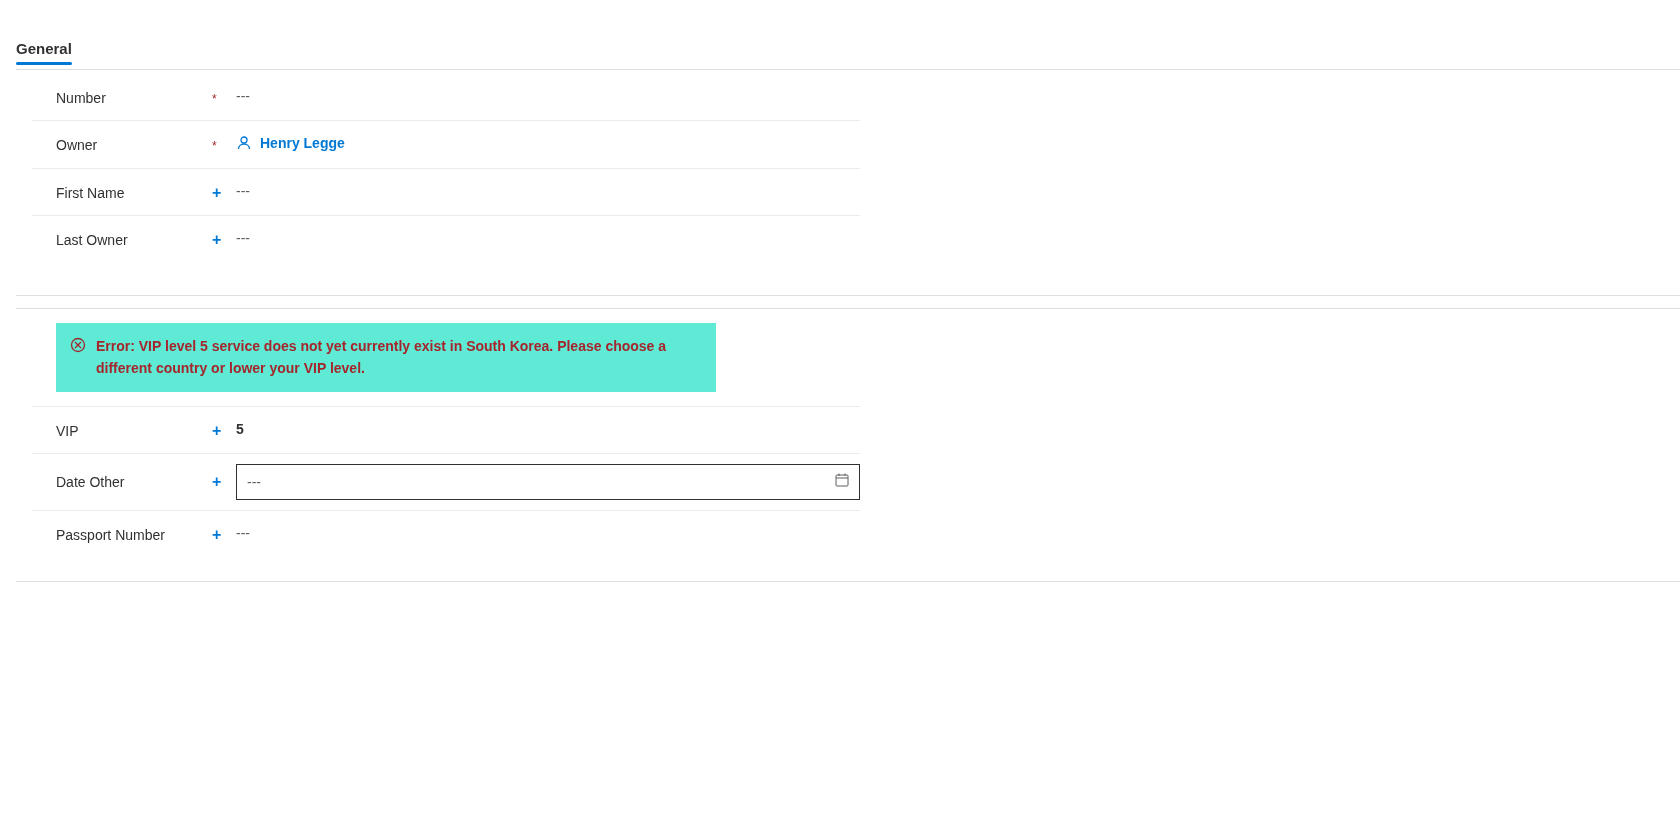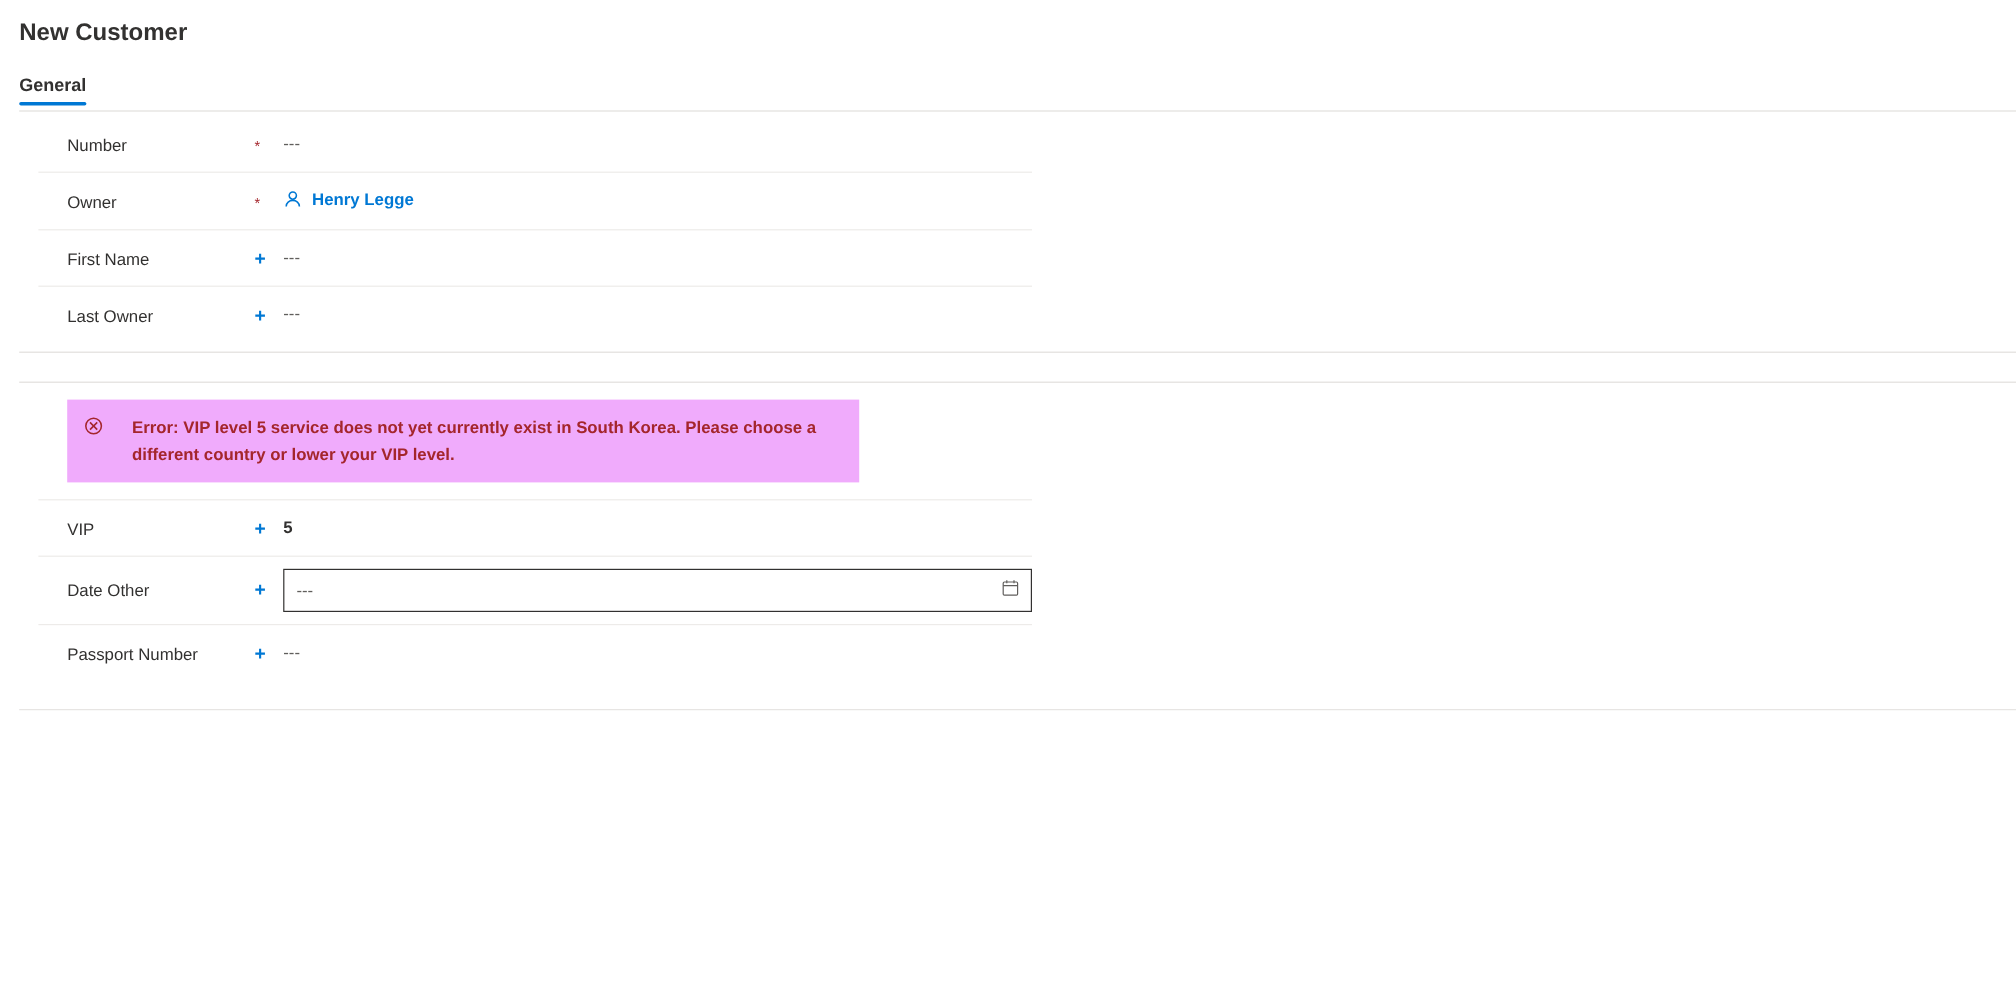--- a/index.html
+++ b/index.html
@@ -59,22 +59,22 @@
       right: 0;
       bottom: 0;
       height: 3px;
       background: #0078d4;
       border-radius: 2px;
     }
     .section {
       border: 1px solid #e1dfdd;
       border-left: none;
       border-right: none;
-      margin-bottom: 24px;
-      padding-bottom: 8px;
+      margin-bottom: 12px;
+      padding-bottom: 33px;
       padding-top: 4px;
     }
     .section:first-of-type {
       border-top: 1px solid #e1dfdd;
     }
     .section-title {
       font-size: 16px;
       font-weight: 400;
       color: #323130;
       padding: 16px 0 10px 16px;
@@ -137,25 +137,25 @@
       width: 16px;
       height: 16px;
     }
     .error-value {
       color: #a4262c;
       font-weight: 400;
       margin-bottom: 10px;
       padding-left: 2px;
     }
     .error-box {
-      background: #f0abfc;
+      background: #5eead4;
       padding: 12px 14px;
       display: flex;
       align-items: flex-start;
-      gap: 24px;
+      gap: 10px;
       max-width: 660px;
     }
     .error-box svg {
       width: 16px;
       height: 16px;
       flex-shrink: 0;
       margin-top: 2px;
     }
     .error-text {
       color: #a4262c;
@@ -213,21 +213,20 @@
       border-top: 1px solid #e1dfdd;
       border-bottom: 1px solid #e1dfdd;
       padding-bottom: 24px;
     }
     
   </style>
 </head>
 <body>
 
 <div class="page-header">
-  <div class="page-title">New Customer</div>
 </div>
 
 <div class="tabs">
   <div class="tab active">General</div>
 </div>
 
 <div class="section">
 
   <div class="form-row">
     <div class="form-label-cell">Number</div>

